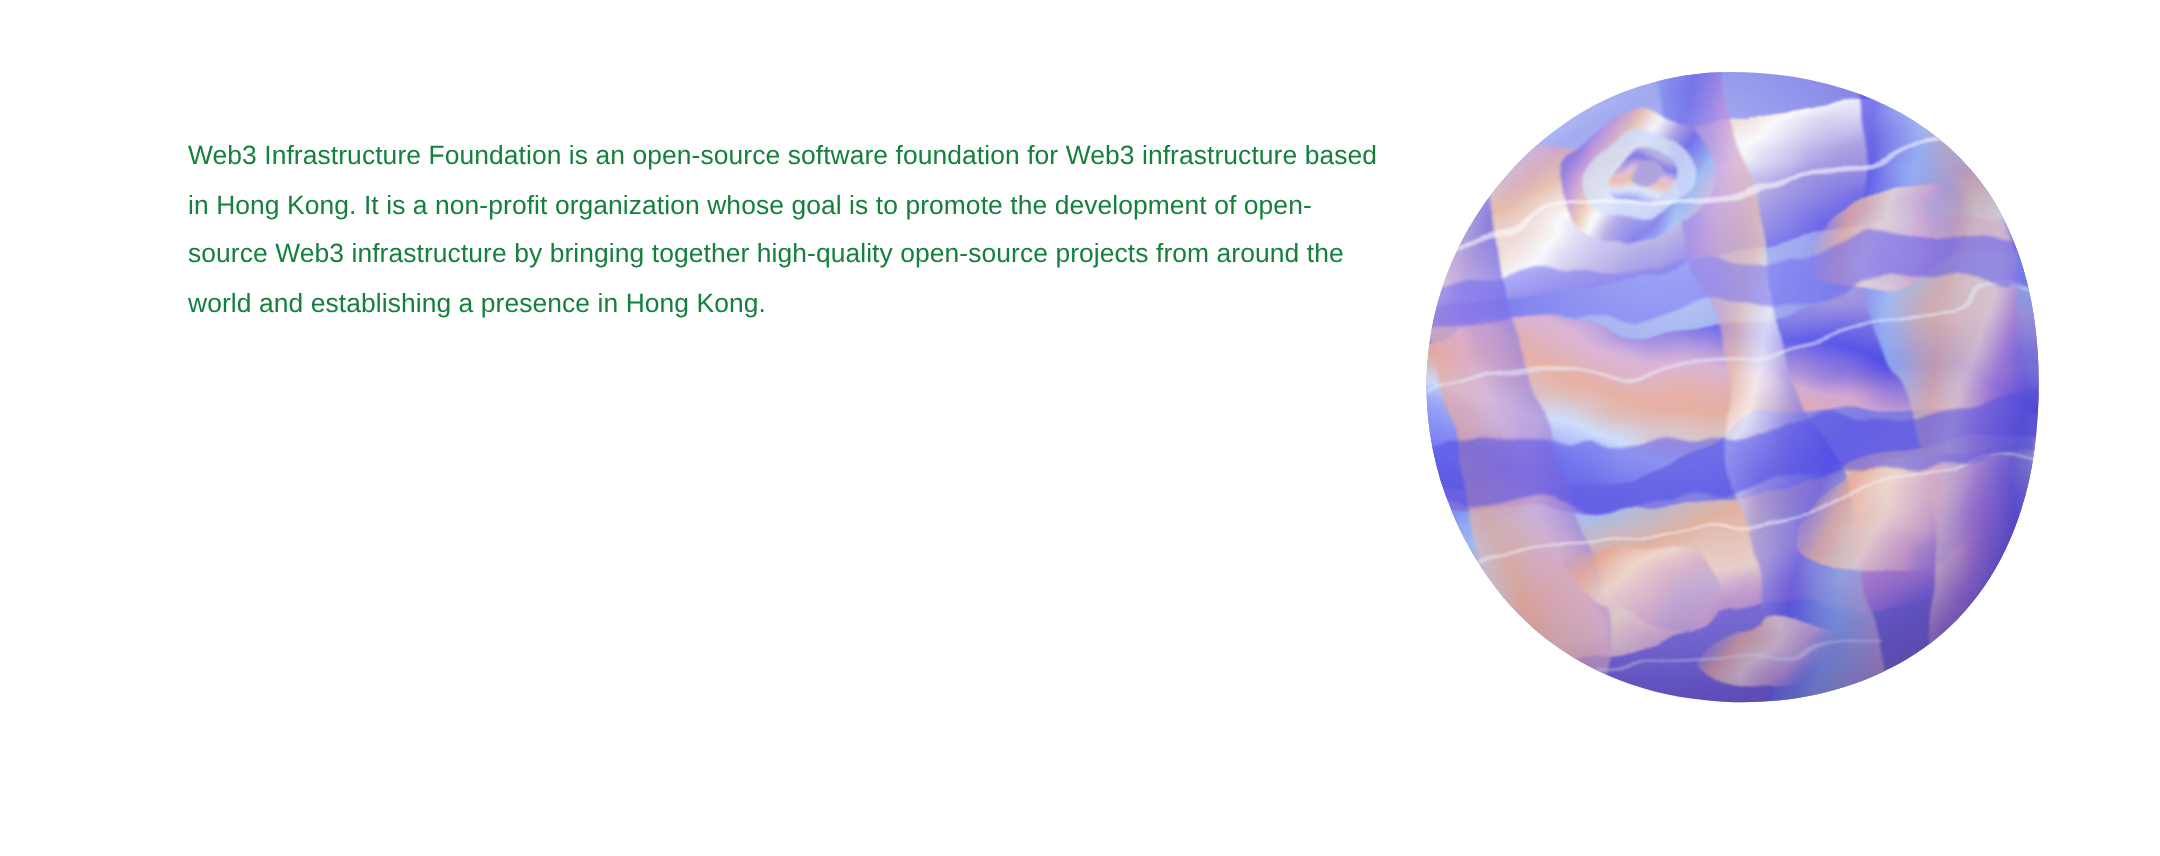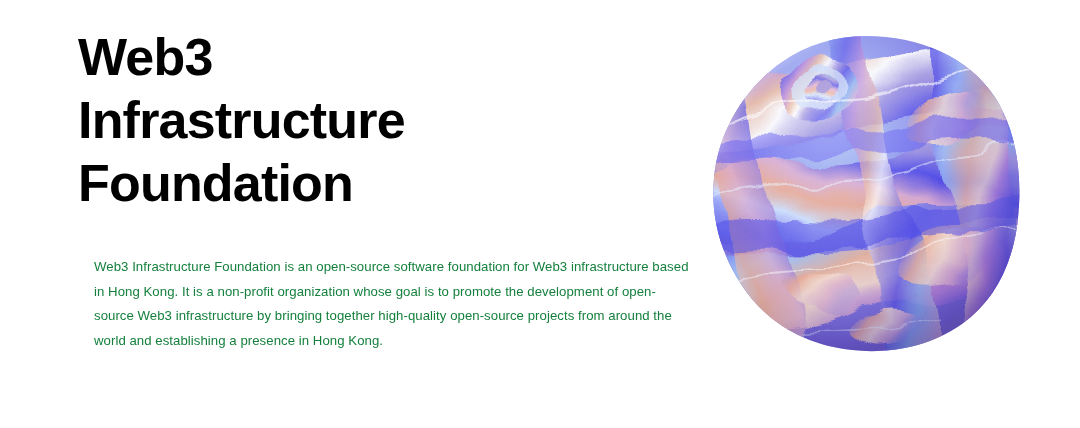--- a/index.html
+++ b/index.html
@@ -63,23 +63,20 @@
     width: 330px;
     height: 330px;
   }
 </style>
 </head>
 <body>
 
 <div class="page">
 
   <div class="content">
-    <h1 class="hero-title">Web3
-Infrastructure
-Foundation</h1>
     <p class="hero-desc">Web3 Infrastructure Foundation is an open-source software foundation for Web3 infrastructure based in Hong Kong. It is a non-profit organization whose goal is to promote the development of open-source Web3 infrastructure by bringing together high-quality open-source projects from around the world and establishing a presence in Hong Kong.</p>
   </div>
 
   <div class="artwork">
     <svg viewBox="0 0 330 330" xmlns="http://www.w3.org/2000/svg" aria-hidden="true">
       <defs>
 
         <clipPath id="sphereClip">
           <path d="M165,8
                    C 222,8 268,30 294,68

